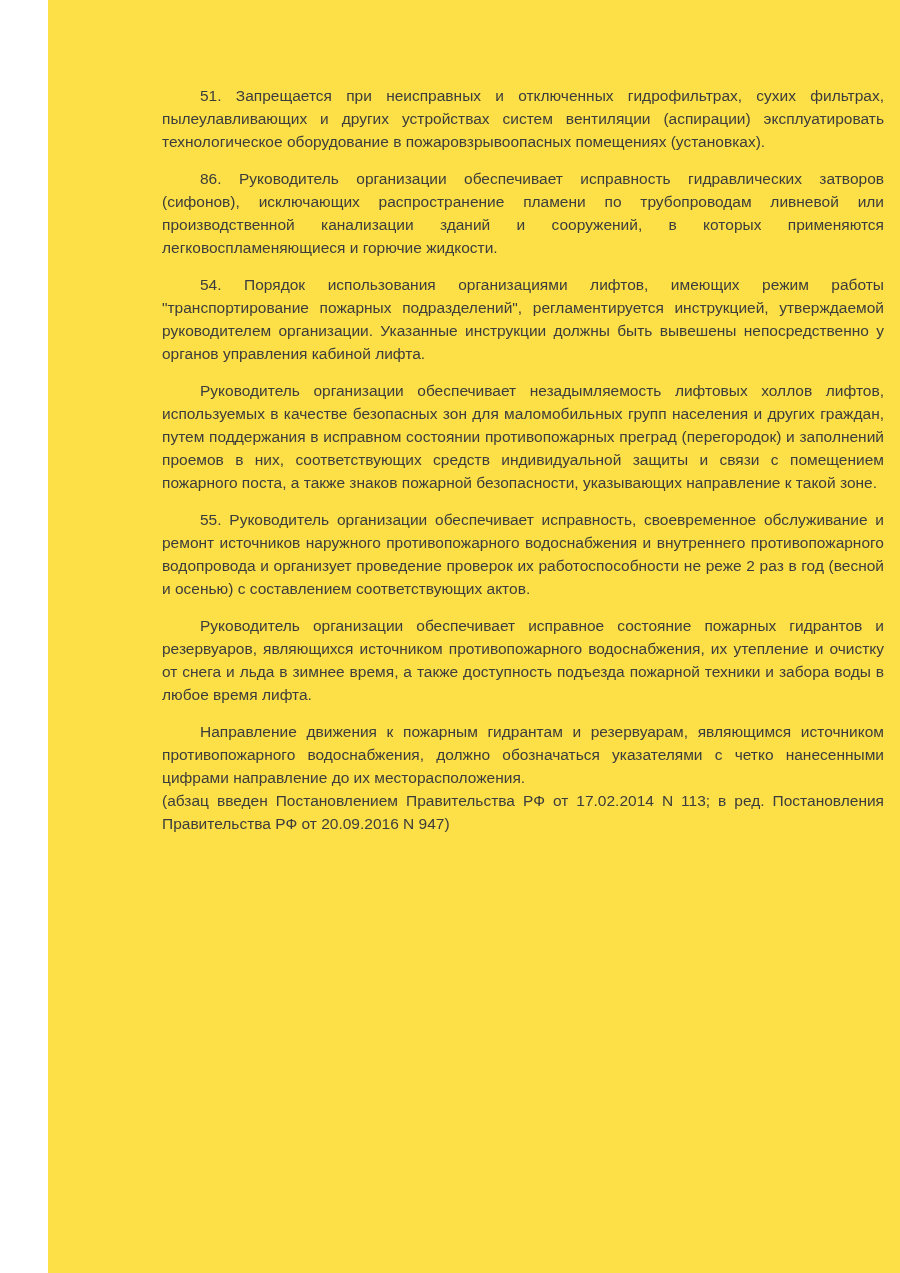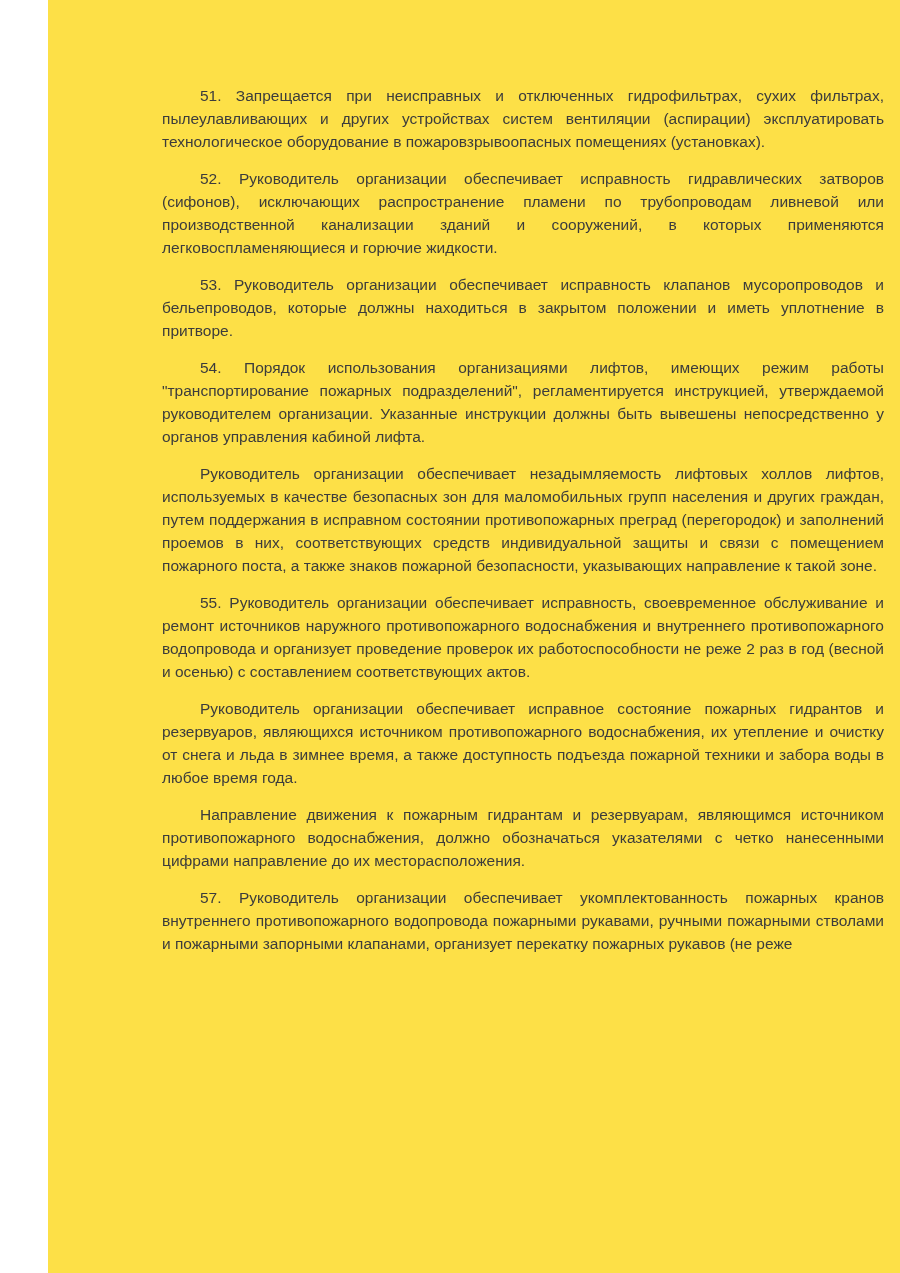--- a/index.html
+++ b/index.html
@@ -42,22 +42,21 @@
     margin-top: 0;
     text-indent: 0;
   }
 </style>
 </head>
 <body>
 
 <div class="page">
   <div class="doc-body" style="color: rgb(60, 60, 60);">
       <p class="body">51. Запрещается при неисправных и отключенных гидрофильтрах, сухих фильтрах, пылеулавливающих и других устройствах систем вентиляции (аспирации) эксплуатировать технологическое оборудование в пожаровзрывоопасных помещениях (установках).</p>
-      <p class="body">52. Руководитель организации обеспечивает исправность гидравлических затворов (сифонов), исключающих распространение пламени по трубопроводам ливневой или производственной канализации зданий и сооружений, в которых применяются легковоспламеняющиеся и горючие жидкости.</p>
-      <p class="body">53. Руководитель организации обеспечивает исправность клапанов мусоропроводов и бельепроводов, которые должны находиться в закрытом положении и иметь уплотнение в притворе.</p>
+      <p class="body">86. Руководитель организации обеспечивает исправность гидравлических затворов (сифонов), исключающих распространение пламени по трубопроводам ливневой или производственной канализации зданий и сооружений, в которых применяются легковоспламеняющиеся и горючие жидкости.</p>
       <p class="body">54. Порядок использования организациями лифтов, имеющих режим работы "транспортирование пожарных подразделений", регламентируется инструкцией, утверждаемой руководителем организации. Указанные инструкции должны быть вывешены непосредственно у органов управления кабиной лифта.</p>
       <p class="body">Руководитель организации обеспечивает незадымляемость лифтовых холлов лифтов, используемых в качестве безопасных зон для маломобильных групп населения и других граждан, путем поддержания в исправном состоянии противопожарных преград (перегородок) и заполнений проемов в них, соответствующих средств индивидуальной защиты и связи с помещением пожарного поста, а также знаков пожарной безопасности, указывающих направление к такой зоне.</p>
       <p class="body">55. Руководитель организации обеспечивает исправность, своевременное обслуживание и ремонт источников наружного противопожарного водоснабжения и внутреннего противопожарного водопровода и организует проведение проверок их работоспособности не реже 2 раз в год (весной и осенью) с составлением соответствующих актов.</p>
-      <p class="body">Руководитель организации обеспечивает исправное состояние пожарных гидрантов и резервуаров, являющихся источником противопожарного водоснабжения, их утепление и очистку от снега и льда в зимнее время, а также доступность подъезда пожарной техники и забора воды в любое время года.</p>
+      <p class="body">Руководитель организации обеспечивает исправное состояние пожарных гидрантов и резервуаров, являющихся источником противопожарного водоснабжения, их утепление и очистку от снега и льда в зимнее время, а также доступность подъезда пожарной техники и забора воды в любое время лифта.</p>
       <p class="body">Направление движения к пожарным гидрантам и резервуарам, являющимся источником противопожарного водоснабжения, должно обозначаться указателями с четко нанесенными цифрами направление до их месторасположения.</p>
-      <p class="body">57. Руководитель организации обеспечивает укомплектованность пожарных кранов внутреннего противопожарного водопровода пожарными рукавами, ручными пожарными стволами и пожарными запорными клапанами, организует перекатку пожарных рукавов (не реже</p>
+      <p class="note">(абзац введен Постановлением Правительства РФ от 17.02.2014 N 113; в ред. Постановления Правительства РФ от 20.09.2016 N 947)</p>
     </div>
 </div>
 
 </body></html>

